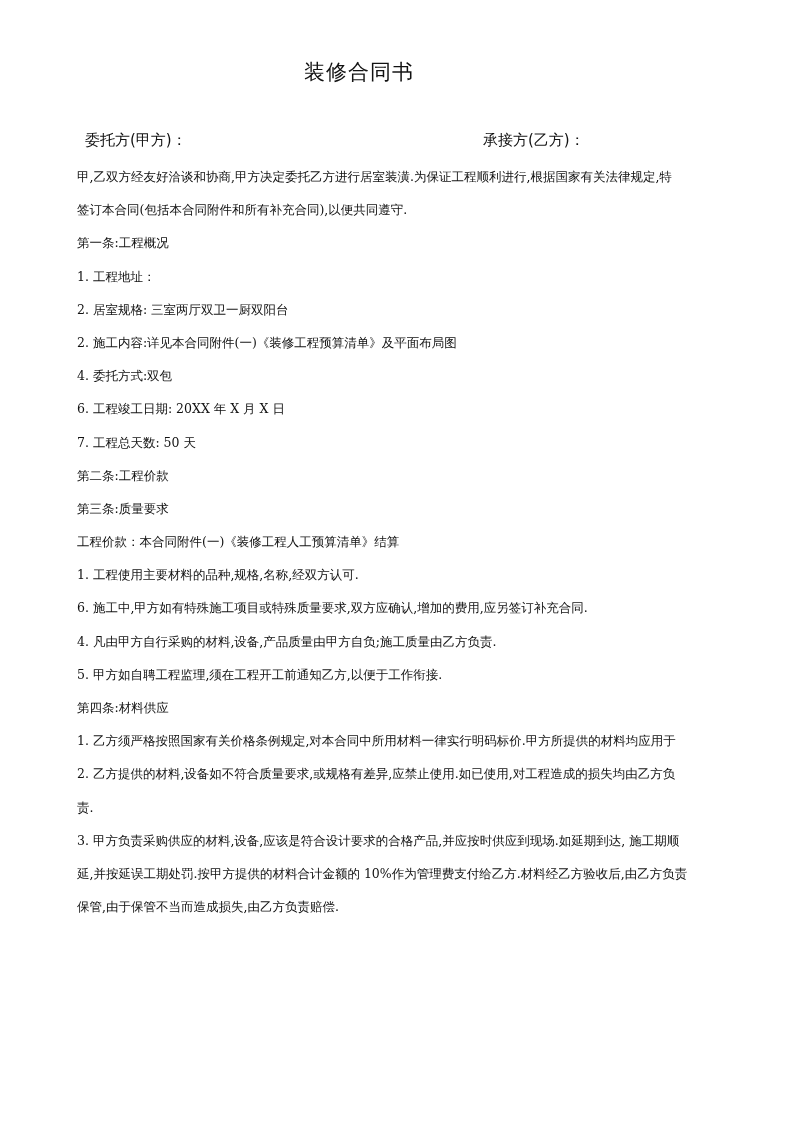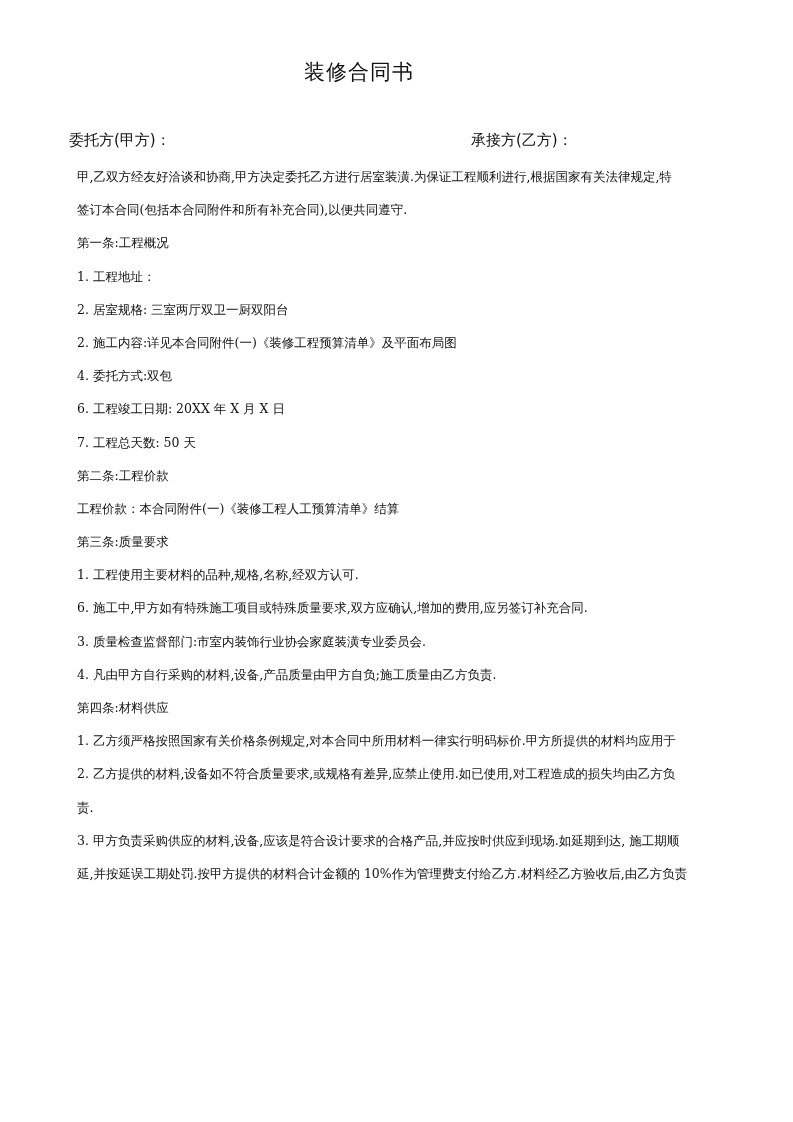--- a/index.html
+++ b/index.html
@@ -1,22 +1,22 @@
 <!DOCTYPE html>
 <html><head>
 <meta charset="utf-8">
 <style>
   html, body { margin: 0; padding: 0; background: #ffffff; }
   body { width: 793px; height: 1122px; position: relative; overflow: hidden;
          font-family: "DejaVu Serif", "Liberation Serif", serif; color: #111; }
   .title { position: absolute; top: 58px; left: 0; width: 718px; text-align: center;
            font-family: "DejaVu Sans", "Liberation Sans", sans-serif; font-size: 21px; letter-spacing: 1px; }
   .party { position: absolute; top: 131px; font-family: "DejaVu Sans", "Liberation Sans", sans-serif; font-size: 15px; }
-  .party.a { left: 69px; }
-  .party.b { left: 471px; }
+  .party.a { left: 85px; }
+  .party.b { left: 483px; }
   .body { position: absolute; top: 160px; left: 77px; width: 645px; }
   .line { font-size: 12.5px; line-height: 33.2px; height: 33.2px; white-space: nowrap; }
 </style>
 </head>
 <body>
 
 <div class="title">装修合同书</div>
 <div class="party a">委托方(甲方)：</div>
 <div class="party b">承接方(乙方)：</div>
 
@@ -24,25 +24,26 @@
   <div class="line">甲,乙双方经友好洽谈和协商,甲方决定委托乙方进行居室装潢.为保证工程顺利进行,根据国家有关法律规定,特</div>
   <div class="line">签订本合同(包括本合同附件和所有补充合同),以便共同遵守.</div>
   <div class="line">第一条:工程概况</div>
   <div class="line">1.  工程地址：</div>
   <div class="line">2.  居室规格: 三室两厅双卫一厨双阳台</div>
   <div class="line">2.  施工内容:详见本合同附件(一)《装修工程预算清单》及平面布局图</div>
   <div class="line">4.  委托方式:双包</div>
   <div class="line">6.  工程竣工日期: 20XX 年 X 月 X 日</div>
   <div class="line">7.  工程总天数: 50 天</div>
   <div class="line">第二条:工程价款</div>
+  <div class="line">第三条:质量要求</div>
   <div class="line">工程价款：本合同附件(一)《装修工程人工预算清单》结算</div>
-  <div class="line">第三条:质量要求</div>
   <div class="line">1.  工程使用主要材料的品种,规格,名称,经双方认可.</div>
   <div class="line">6.  施工中,甲方如有特殊施工项目或特殊质量要求,双方应确认,增加的费用,应另签订补充合同.</div>
-  <div class="line">3.  质量检查监督部门:市室内装饰行业协会家庭装潢专业委员会.</div>
   <div class="line">4.  凡由甲方自行采购的材料,设备,产品质量由甲方自负;施工质量由乙方负责.</div>
+  <div class="line">5.  甲方如自聘工程监理,须在工程开工前通知乙方,以便于工作衔接.</div>
   <div class="line">第四条:材料供应</div>
   <div class="line">1.  乙方须严格按照国家有关价格条例规定,对本合同中所用材料一律实行明码标价.甲方所提供的材料均应用于</div>
   <div class="line">2.  乙方提供的材料,设备如不符合质量要求,或规格有差异,应禁止使用.如已使用,对工程造成的损失均由乙方负</div>
   <div class="line">责.</div>
   <div class="line">3.  甲方负责采购供应的材料,设备,应该是符合设计要求的合格产品,并应按时供应到现场.如延期到达, 施工期顺</div>
   <div class="line">延,并按延误工期处罚.按甲方提供的材料合计金额的 10%作为管理费支付给乙方.材料经乙方验收后,由乙方负责</div>
+  <div class="line">保管,由于保管不当而造成损失,由乙方负责赔偿.</div>
 </div>
 
 </body></html>

